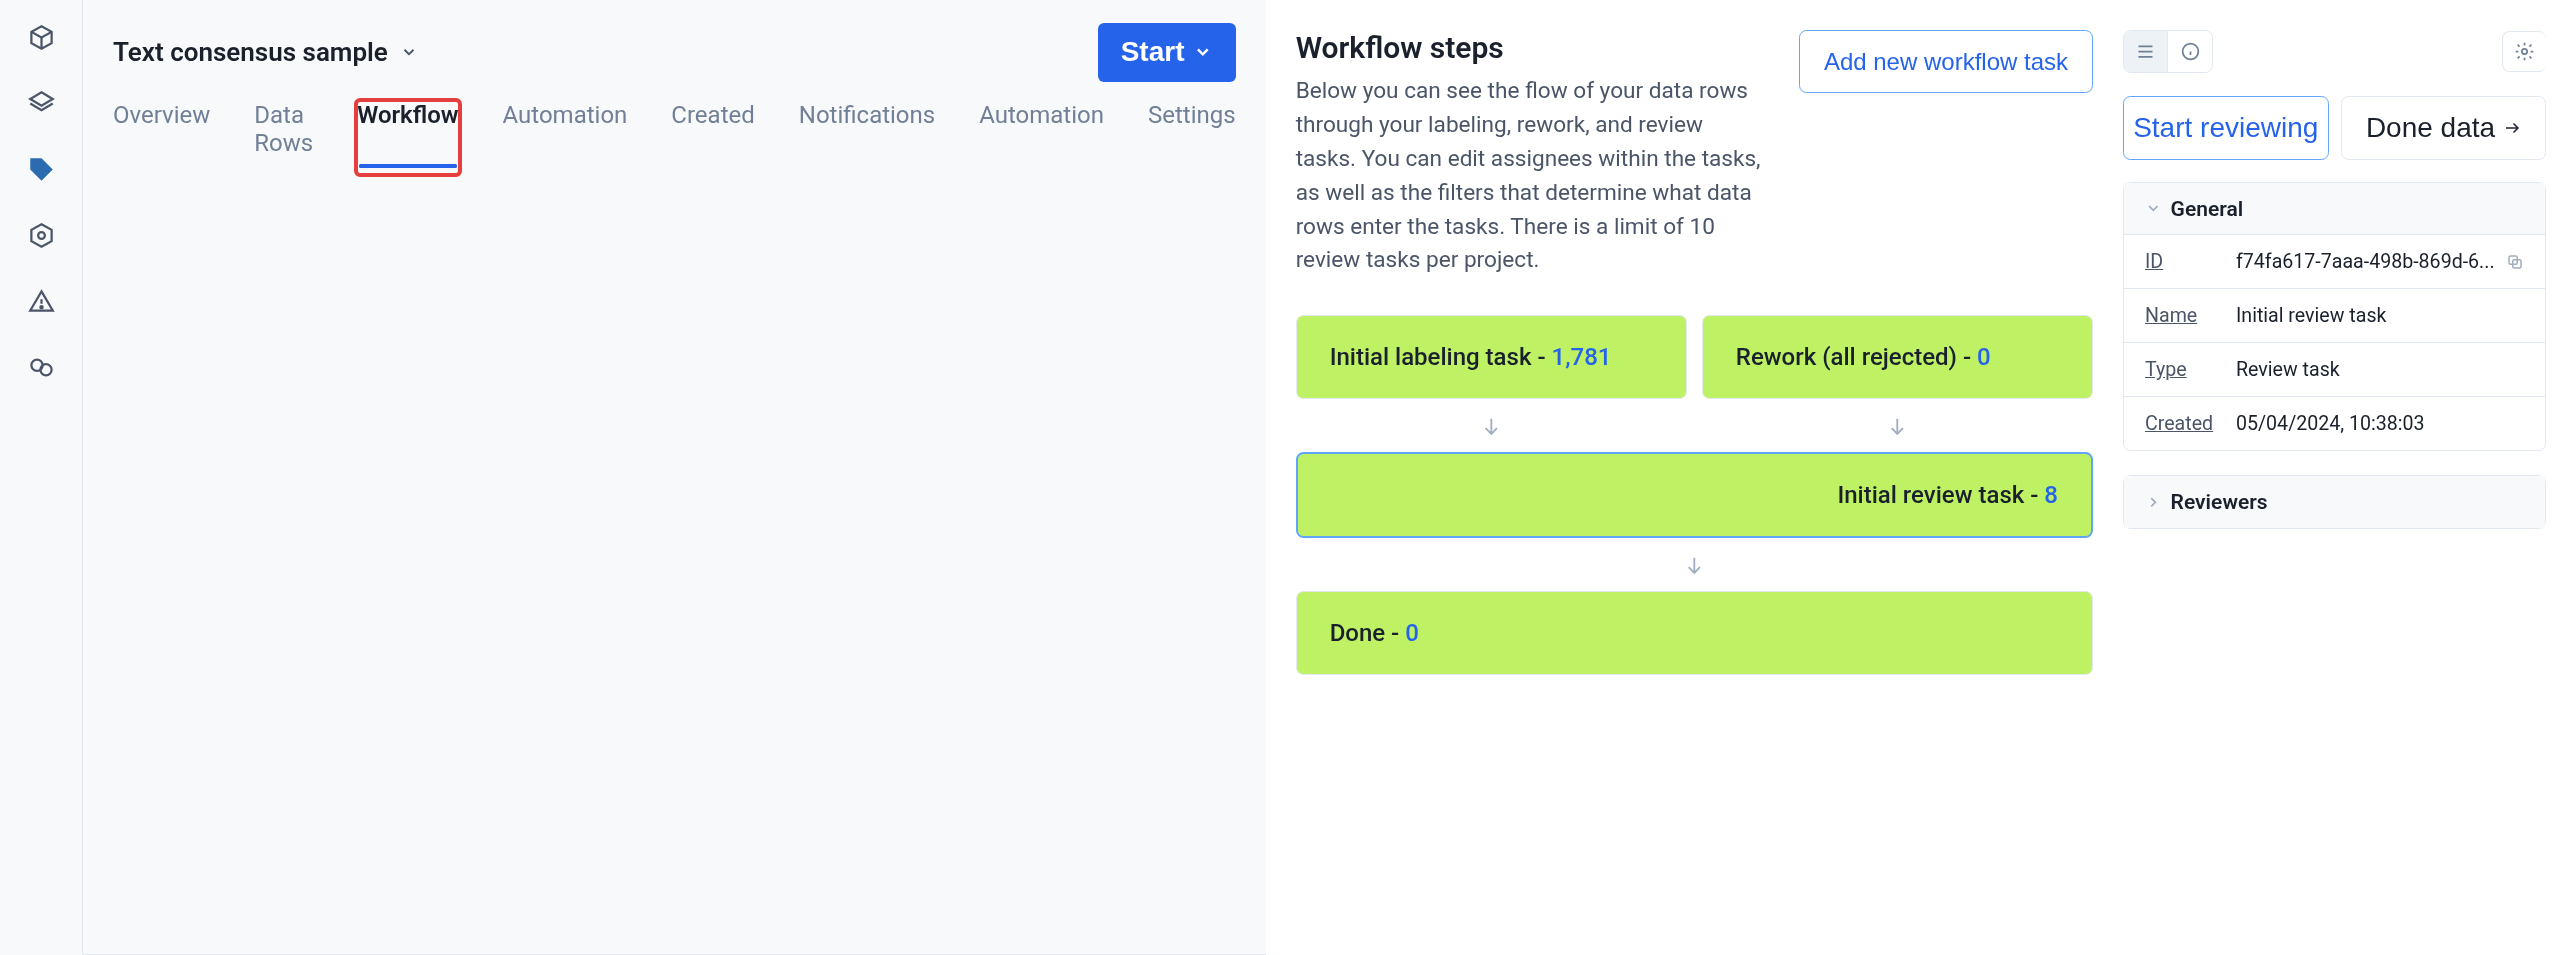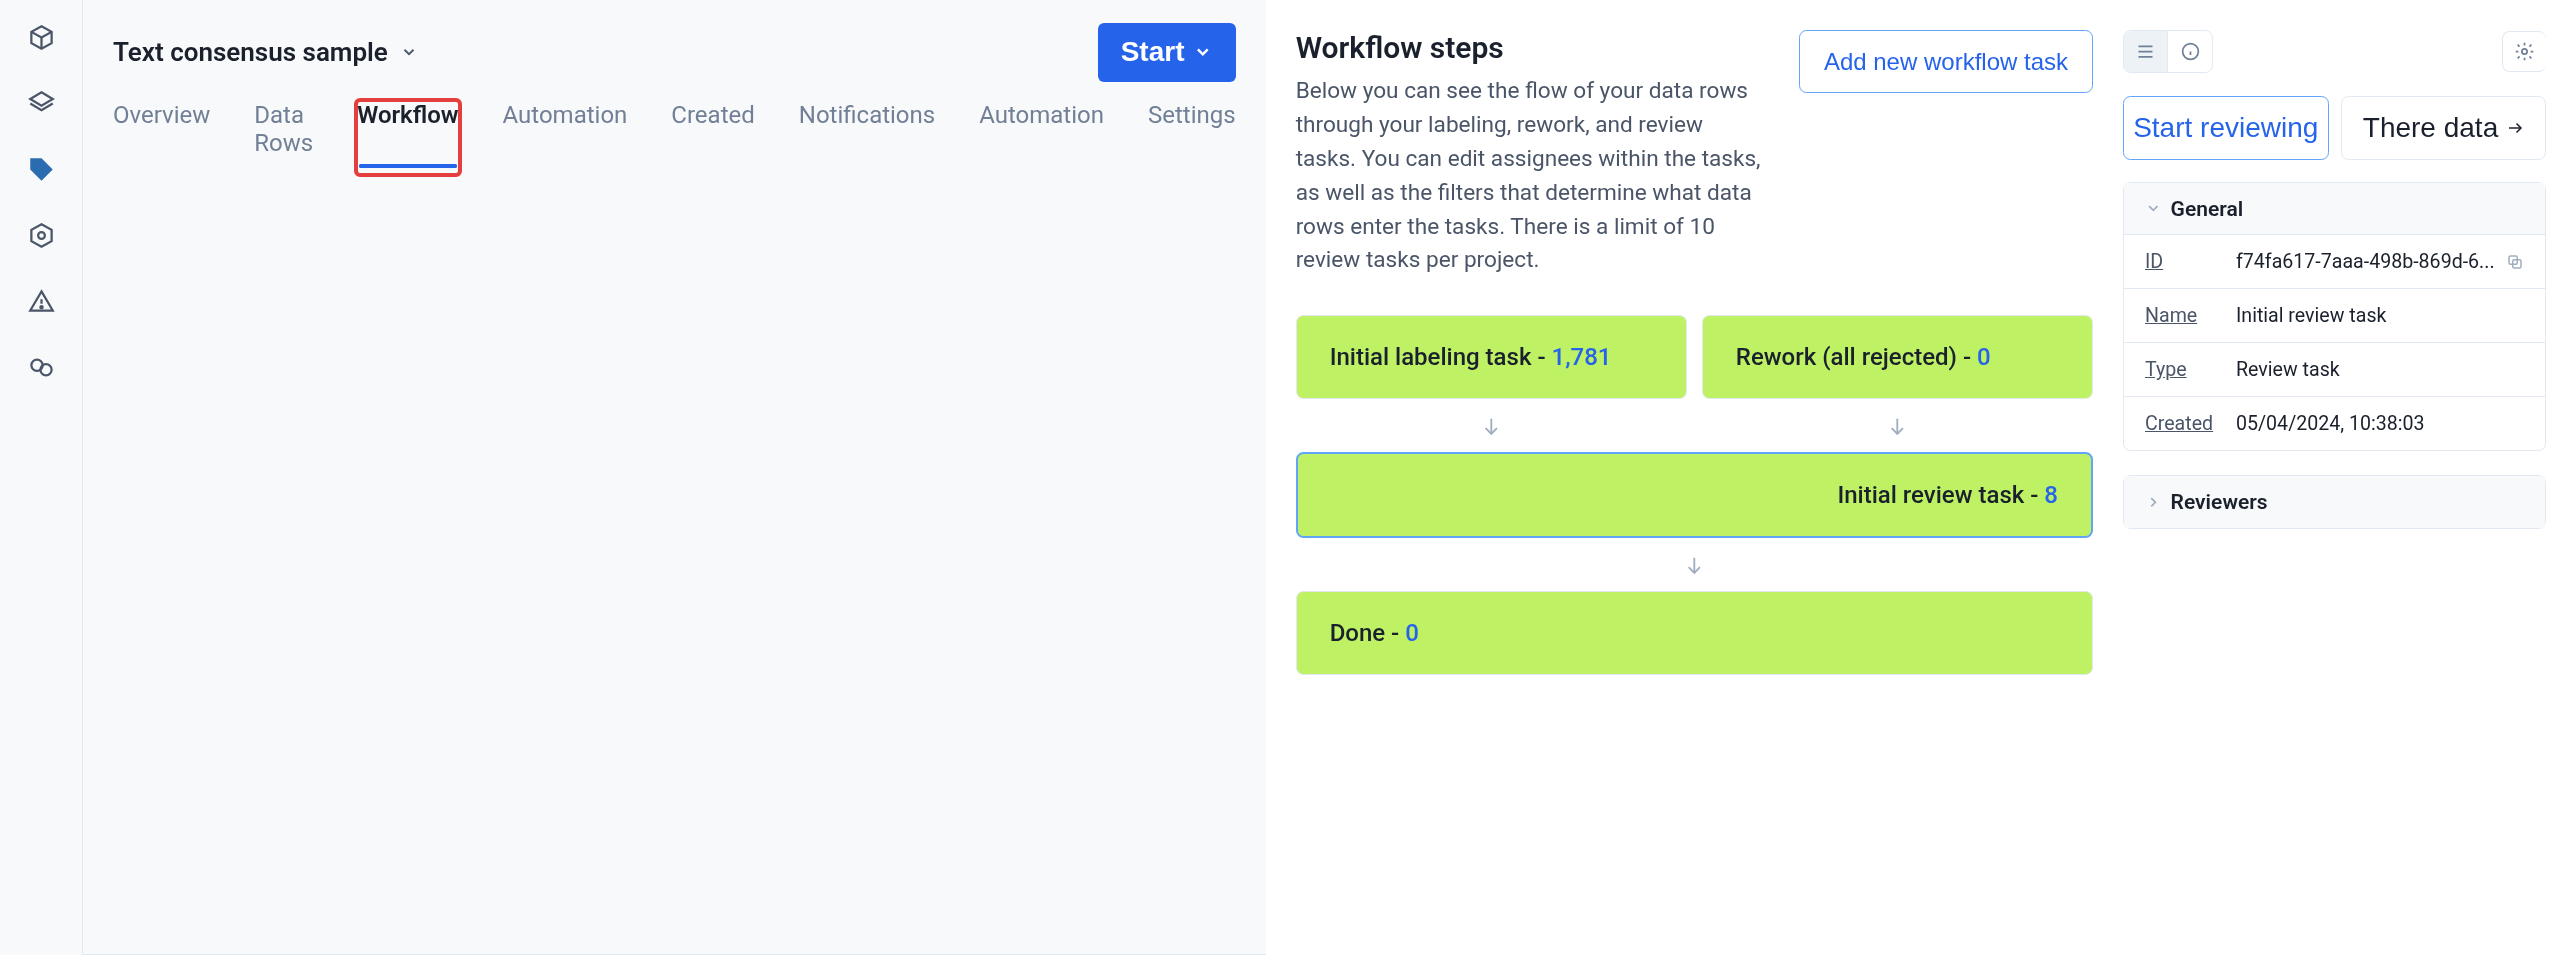--- a/index.html
+++ b/index.html
@@ -434,21 +434,21 @@
             <svg width="21" height="21" viewBox="0 0 24 24" fill="none" stroke="currentColor" stroke-width="2">
                 <circle cx="12" cy="12" r="3"></circle>
                 <path d="M12 2 L12 5 M12 19 L12 22 M4.2 4.2 L6.3 6.3 M17.7 17.7 L19.8 19.8 M2 12 L5 12 M19 12 L22 12 M4.2 19.8 L6.3 17.7 M17.7 6.3 L19.8 4.2"></path>
               </svg>
           </div>
         </div>
 
         <div class="panel-actions">
           <button class="btn-review">Start reviewing</button>
           <button class="btn-viewdata">
-            <span>There data</span>
+            <span>Done data</span>
             <svg width="18" height="18" viewBox="0 0 24 24" fill="none" stroke="currentColor" stroke-width="2">
                 <path d="M4 12 L20 12"></path>
                 <path d="M14 6 L20 12 L14 18"></path>
               </svg>
           </button>
         </div>
 
         <div class="panel-section">
           <div class="section-header">
             <span class="chev">

